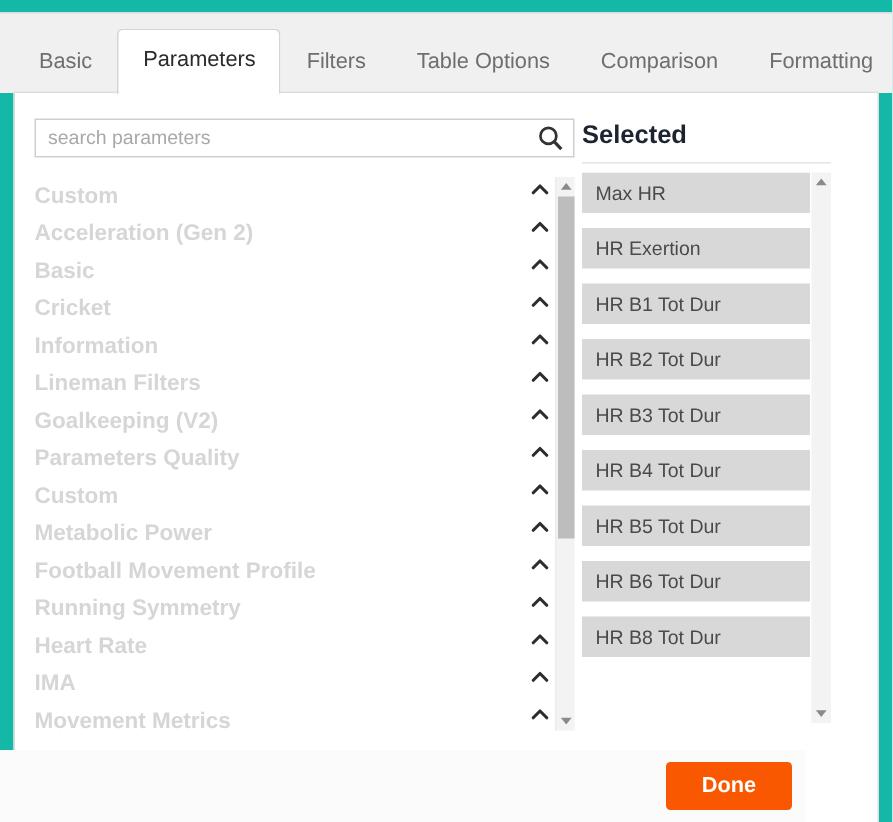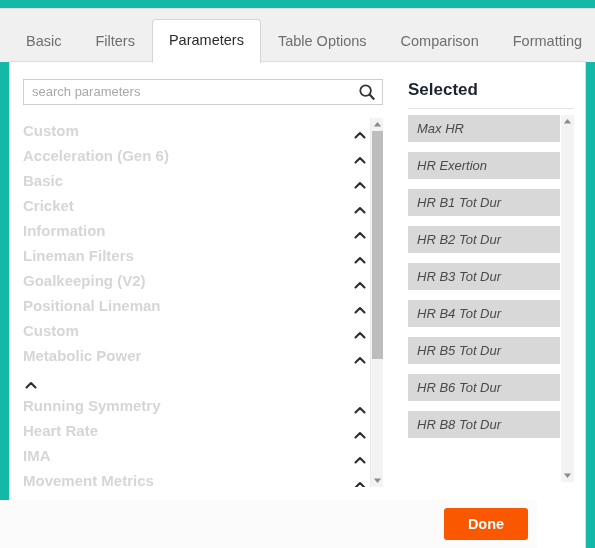--- a/index.html
+++ b/index.html
@@ -131,21 +131,21 @@
     position: absolute;
     left: 0; top: 0;
     width: 347px;
     height: 369px;
     overflow: hidden;
   }
   .cat-row {
     position: relative;
     height: 25px;
     display: flex;
-    align-items: flex-end;
+    align-items: flex-start;
     justify-content: space-between;
     cursor: pointer;
   }
   .cat-label {
     font-size: 15px;
     font-weight: bold;
     color: #d6d6d6;
     line-height: 25px;
     white-space: nowrap;
   }
@@ -185,21 +185,21 @@
     position: absolute;
     left: 1px;
     width: 11px;
     background: #bdbdbd;
     cursor: pointer;
   }
 
   
   .right-col {
     position: absolute;
-    left: 398px;
+    left: 378px;
     top: 17px;
     width: 166px;
   }
   .sel-title {
     font-size: 17px;
     font-weight: bold;
     color: #1b2430;
     line-height: 22px;
     margin-bottom: 7px;
   }
@@ -213,21 +213,20 @@
     margin-top: 6px;
     width: 166px;
     height: 367px;
   }
   .sel-rows {
     position: absolute;
     left: 0; top: 0;
     width: 152px;
     height: 367px;
     overflow: hidden;
-    font-style: italic;
   }
   .sel-item {
     height: 27px;
     background: #d8d8d8;
     color: #4a4a4a;
     font-size: 13px;
     line-height: 27px;
     padding-left: 9px;
     margin-bottom: 10px;
     box-sizing: border-box;
@@ -272,25 +271,25 @@
 </head>
 <body>
 
 <div class="window">
 
   <div class="tabstrip">
     <div class="tabs">
       <div class="tab">
         <span>Basic</span>
       </div>
+      <div class="tab active">
+        <span>Parameters</span>
+      </div>
       <div class="tab">
         <span>Filters</span>
-      </div>
-      <div class="tab active">
-        <span>Parameters</span>
       </div>
       <div class="tab">
         <span>Table Options</span>
       </div>
       <div class="tab">
         <span>Comparison</span>
       </div>
       <div class="tab">
         <span>Formatting</span>
       </div>
@@ -317,21 +316,21 @@
           <div class="cat-row">
             <span class="cat-label">Custom</span>
             <span class="chev">
               <svg viewBox="0 0 16 16" width="16" height="16" fill="none" stroke="currentColor" stroke-width="2.1" stroke-linecap="round" stroke-linejoin="round">
                   <polyline points="3.5,10.5 8,6 12.5,10.5"></polyline>
                 </svg>
             </span>
           </div>
 
           <div class="cat-row">
-            <span class="cat-label">Acceleration (Gen 6)</span>
+            <span class="cat-label">Acceleration (Gen 2)</span>
             <span class="chev">
               <svg viewBox="0 0 16 16" width="16" height="16" fill="none" stroke="currentColor" stroke-width="2.1" stroke-linecap="round" stroke-linejoin="round">
                   <polyline points="3.5,10.5 8,6 12.5,10.5"></polyline>
                 </svg>
             </span>
           </div>
 
           <div class="cat-row">
             <span class="cat-label">Basic</span>
             <span class="chev">
@@ -371,21 +370,21 @@
           <div class="cat-row">
             <span class="cat-label">Goalkeeping (V2)</span>
             <span class="chev">
               <svg viewBox="0 0 16 16" width="16" height="16" fill="none" stroke="currentColor" stroke-width="2.1" stroke-linecap="round" stroke-linejoin="round">
                   <polyline points="3.5,10.5 8,6 12.5,10.5"></polyline>
                 </svg>
             </span>
           </div>
 
           <div class="cat-row">
-            <span class="cat-label">Positional Lineman</span>
+            <span class="cat-label">Parameters Quality</span>
             <span class="chev">
               <svg viewBox="0 0 16 16" width="16" height="16" fill="none" stroke="currentColor" stroke-width="2.1" stroke-linecap="round" stroke-linejoin="round">
                   <polyline points="3.5,10.5 8,6 12.5,10.5"></polyline>
                 </svg>
             </span>
           </div>
 
           <div class="cat-row">
             <span class="cat-label">Custom</span>
             <span class="chev">
@@ -398,20 +397,21 @@
           <div class="cat-row">
             <span class="cat-label">Metabolic Power</span>
             <span class="chev">
               <svg viewBox="0 0 16 16" width="16" height="16" fill="none" stroke="currentColor" stroke-width="2.1" stroke-linecap="round" stroke-linejoin="round">
                   <polyline points="3.5,10.5 8,6 12.5,10.5"></polyline>
                 </svg>
             </span>
           </div>
 
           <div class="cat-row">
+            <span class="cat-label">Football Movement Profile</span>
             <span class="chev">
               <svg viewBox="0 0 16 16" width="16" height="16" fill="none" stroke="currentColor" stroke-width="2.1" stroke-linecap="round" stroke-linejoin="round">
                   <polyline points="3.5,10.5 8,6 12.5,10.5"></polyline>
                 </svg>
             </span>
           </div>
 
           <div class="cat-row">
             <span class="cat-label">Running Symmetry</span>
             <span class="chev">

